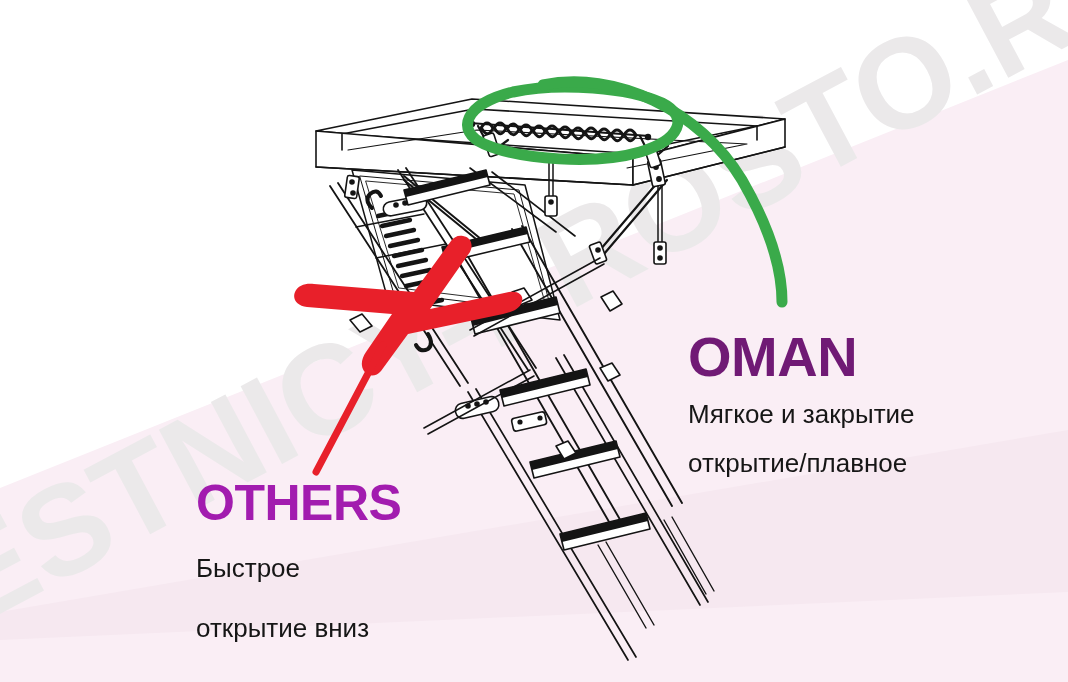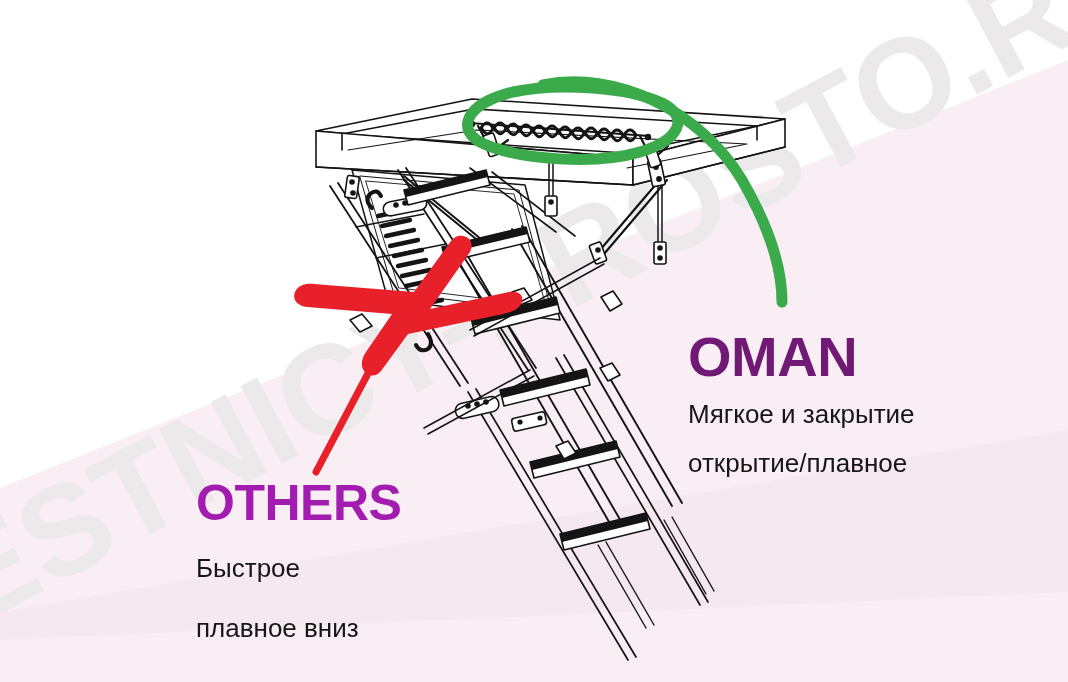--- a/index.html
+++ b/index.html
@@ -264,16 +264,16 @@
 
   <div class="callout" id="oman-callout">
     <div class="title" style="color: #701a75;">OMAN</div>
     <div class="sub">Мягкое и закрытие</div>
     <div class="sub">открытие/плавное</div>
   </div>
 
   <div class="callout" id="others-callout">
     <div class="title" style="color: #a21caf;">OTHERS</div>
     <div class="sub">Быстрое</div>
-    <div class="sub">плавное вниз</div>
+    <div class="sub">открытие вниз</div>
   </div>
 
 </div>
 
 </body></html>

